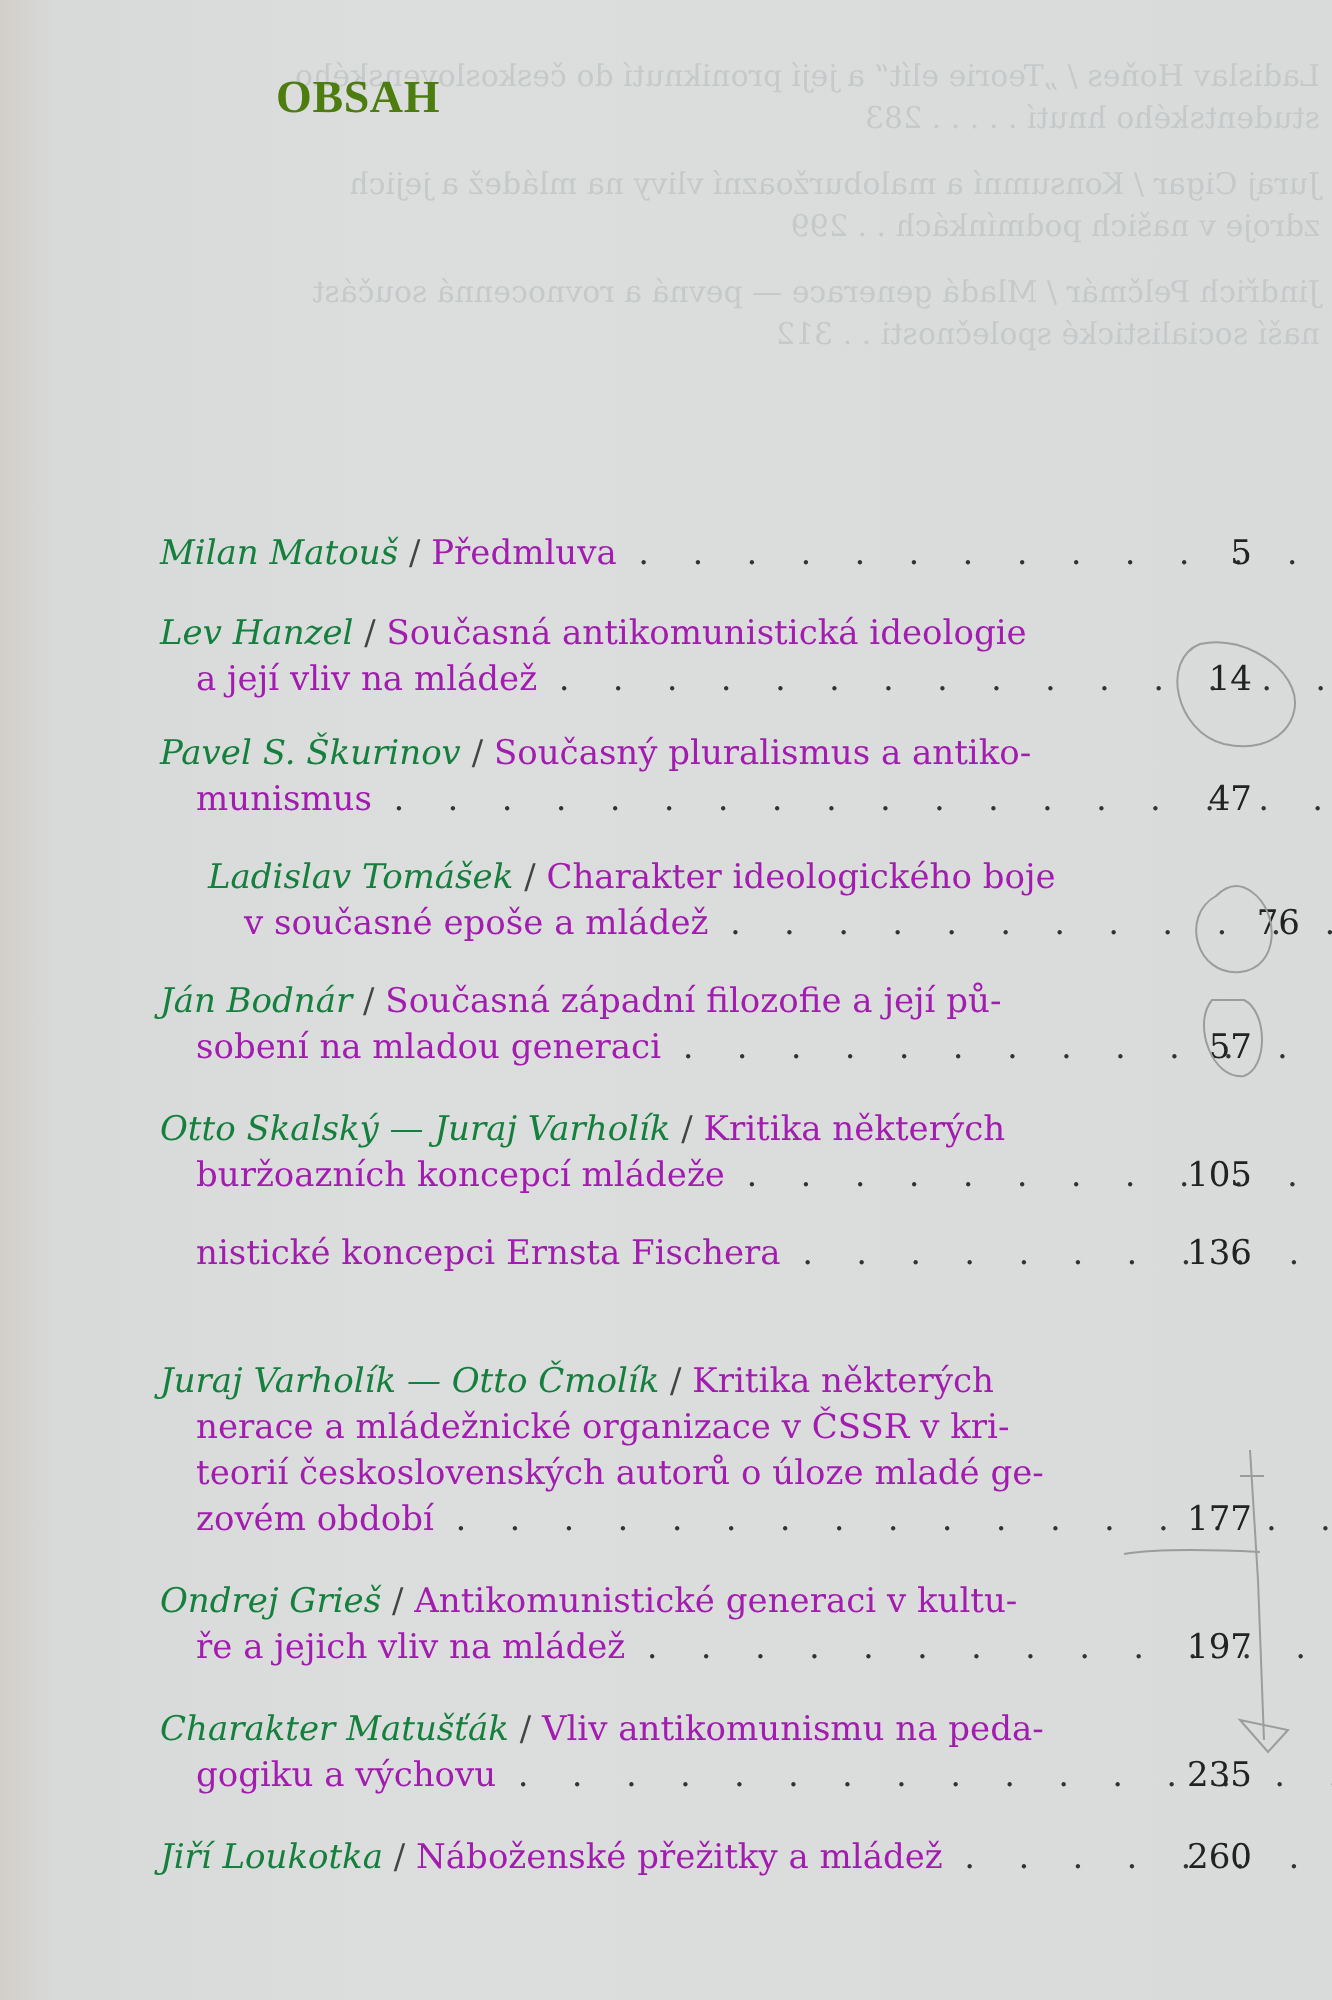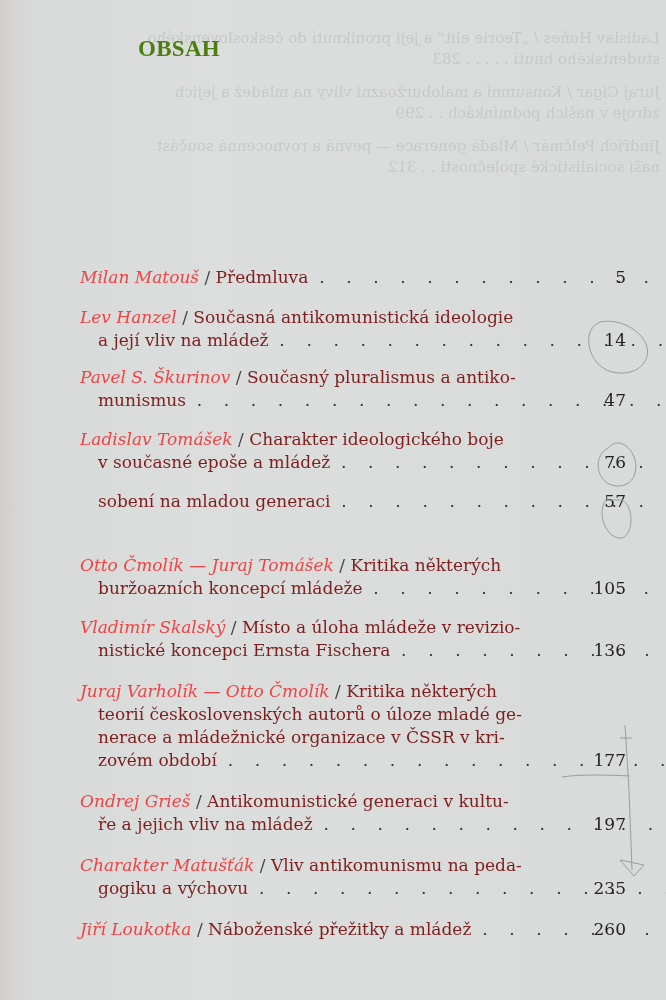--- a/index.html
+++ b/index.html
@@ -19,23 +19,23 @@
   }
   .bleed {
     position: absolute; left: 140px; top: 28px; width: 520px;
     font-family: "DejaVu Serif", serif; font-size: 15px; line-height: 21px;
     color: #c3c6c7; transform: scaleX(-1); text-align: left; opacity: 0.85;
   }
   .bleed .be { margin-bottom: 12px; }
   .entry { position: absolute; left: 80px; width: 546px; font-size: 17px; line-height: 23px; }
   .line { position: relative; white-space: nowrap; height: 23px; }
   .line.cont { padding-left: 18px; }
-  .author { font-family: "DejaVu Serif", serif; font-style: italic; color: #ef4444; }
+  .author { font-family: "DejaVu Serif", serif; font-style: italic; color: #15803d; }
   .sep { color: #444; }
-  .titletext { color: #7f1d1d; }
+  .titletext { color: #a21caf; }
   .dots { color: #333; letter-spacing: 0; }
   .page-num { position: absolute; right: 0; top: 0; text-align: right; color: #222; }
   .mark { position: absolute; pointer-events: none; }
 </style>
 </head>
 <body>
 
 <div class="page">
   <div class="bleed">
     <div class="be">Ladislav Hoňes / „Teorie elít“ a její proniknutí do československého studentského hnutí . . . . . 283</div>
@@ -50,39 +50,39 @@
         <div class="line"><span class="author">Milan Matouš</span> <span class="sep">/</span> <span class="titletext">Předmluva</span><span class="dots" style="white-space: pre;">  .    .    .    .    .    .    .    .    .    .    .    .    .    .    .    .    .    .    .    .    .    .    .    .    .  </span><span class="page-num">5</span></div>
       </div>
       <div class="entry" style="top: 306px;">
         <div class="line"><span class="author">Lev Hanzel</span> <span class="sep">/</span> <span class="titletext">Současná antikomunistická ideologie</span></div>
         <div class="line cont"><span class="titletext">a její vliv na mládež</span><span class="dots" style="white-space: pre;">  .    .    .    .    .    .    .    .    .    .    .    .    .    .    .    .    .    .    .    .    .    .    .    .    .    .    .  </span><span class="page-num">14</span></div>
       </div>
       <div class="entry" style="top: 366px;">
         <div class="line"><span class="author">Pavel S. Škurinov</span> <span class="sep">/</span> <span class="titletext">Současný pluralismus a antiko-</span></div>
         <div class="line cont"><span class="titletext">munismus</span><span class="dots" style="white-space: pre;">  .    .    .    .    .    .    .    .    .    .    .    .    .    .    .    .    .    .    .    .    .    .    .    .    .    .    .    .    .    .    .    .    .    .  </span><span class="page-num">47</span></div>
       </div>
-      <div class="entry" style="top: 428px;">
+      <div class="entry" style="top: 428px; margin-left: 24px;">
         <div class="line"><span class="author">Ladislav Tomášek</span> <span class="sep">/</span> <span class="titletext">Charakter ideologického boje</span></div>
         <div class="line cont"><span class="titletext">v současné epoše a mládež</span><span class="dots" style="white-space: pre;">  .    .    .    .    .    .    .    .    .    .    .    .    .    .    .    .    .    .    .    .    .  </span><span class="page-num">76</span></div>
       </div>
       <div class="entry" style="top: 490px;">
+        <div class="line"><span class="author">Ján Bodnár</span> <span class="sep">/</span> <span class="titletext">Současná západní filozofie a její pů-</span></div>
         <div class="line cont"><span class="titletext">sobení na mladou generaci</span><span class="dots" style="white-space: pre;">  .    .    .    .    .    .    .    .    .    .    .    .    .    .    .    .    .    .    .    .    .  </span><span class="page-num">57</span></div>
       </div>
       <div class="entry" style="top: 554px;">
-        <div class="line"><span class="author">Otto Čmolík — Juraj Tomášek</span> <span class="sep">/</span> <span class="titletext">Kritika některých</span></div>
+        <div class="line"><span class="author">Otto Skalský — Juraj Varholík</span> <span class="sep">/</span> <span class="titletext">Kritika některých</span></div>
         <div class="line cont"><span class="titletext">buržoazních koncepcí mládeže</span><span class="dots" style="white-space: pre;">  .    .    .    .    .    .    .    .    .    .    .    .    .    .    .    .    .    .  </span><span class="page-num">105</span></div>
       </div>
       <div class="entry" style="top: 616px;">
-        <div class="line"><span class="author">Vladimír Skalský</span> <span class="sep">/</span> <span class="titletext">Místo a úloha mládeže v revizio-</span></div>
         <div class="line cont"><span class="titletext">nistické koncepci Ernsta Fischera</span><span class="dots" style="white-space: pre;">  .    .    .    .    .    .    .    .    .    .    .    .    .    .    .  </span><span class="page-num">136</span></div>
       </div>
       <div class="entry" style="top: 680px;">
         <div class="line"><span class="author">Juraj Varholík — Otto Čmolík</span> <span class="sep">/</span> <span class="titletext">Kritika některých</span></div>
+        <div class="line cont"><span class="titletext">nerace a mládežnické organizace v ČSSR v kri-</span></div>
         <div class="line cont"><span class="titletext">teorií československých autorů o úloze mladé ge-</span></div>
-        <div class="line cont"><span class="titletext">nerace a mládežnické organizace v ČSSR v kri-</span></div>
         <div class="line cont"><span class="titletext">zovém období</span><span class="dots" style="white-space: pre;">  .    .    .    .    .    .    .    .    .    .    .    .    .    .    .    .    .    .    .    .    .    .    .    .    .    .    .    .    .    .    .  </span><span class="page-num">177</span></div>
       </div>
       <div class="entry" style="top: 790px;">
         <div class="line"><span class="author">Ondrej Grieš</span> <span class="sep">/</span> <span class="titletext">Antikomunistické generaci v kultu-</span></div>
         <div class="line cont"><span class="titletext">ře a jejich vliv na mládež</span><span class="dots" style="white-space: pre;">  .    .    .    .    .    .    .    .    .    .    .    .    .    .    .    .    .    .    .    .    .    .  </span><span class="page-num">197</span></div>
       </div>
       <div class="entry" style="top: 854px;">
         <div class="line"><span class="author">Charakter Matušťák</span> <span class="sep">/</span> <span class="titletext">Vliv antikomunismu na peda-</span></div>
         <div class="line cont"><span class="titletext">gogiku a výchovu</span><span class="dots" style="white-space: pre;">  .    .    .    .    .    .    .    .    .    .    .    .    .    .    .    .    .    .    .    .    .    .    .    .    .    .    .    .  </span><span class="page-num">235</span></div>
       </div>

